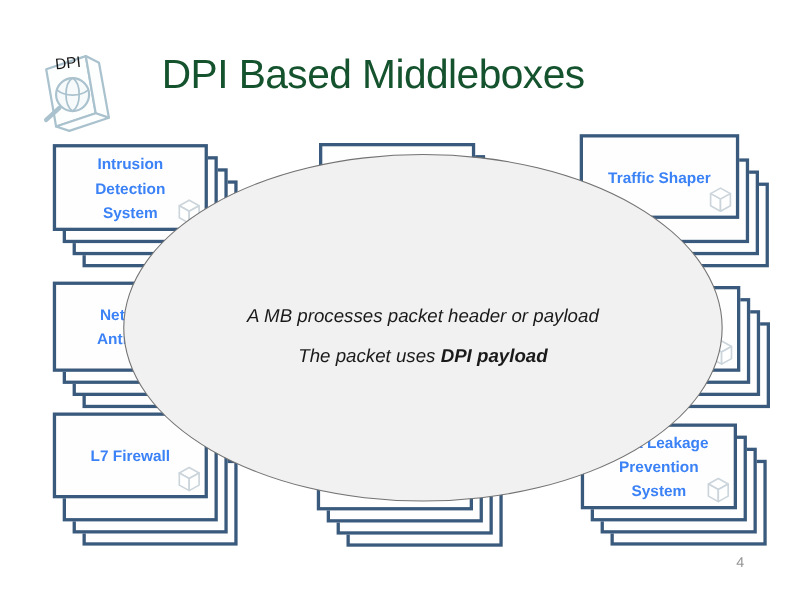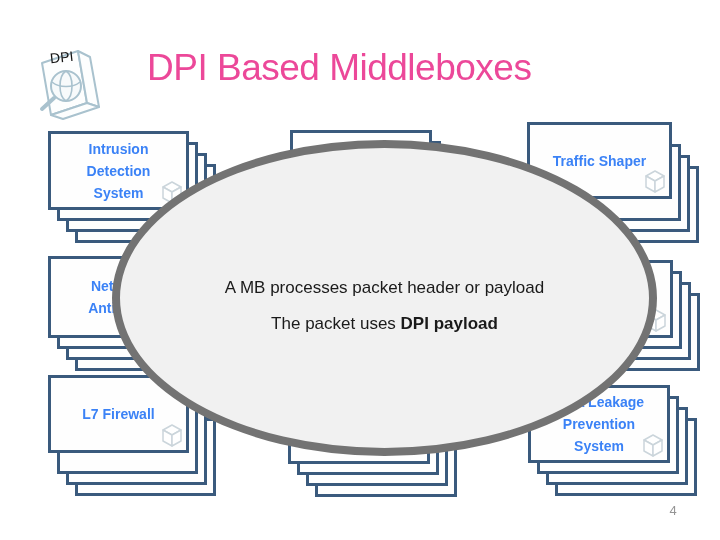--- a/index.html
+++ b/index.html
@@ -2,45 +2,45 @@
 <html><head>
 <meta charset="utf-8">
 <style>
   html,body { margin:0; padding:0; background:#ffffff; }
   .slide {
     position:relative; width:720px; height:540px; background:#ffffff;
     overflow:hidden; font-family:"Liberation Sans", sans-serif;
   }
   .title {
     position:absolute; left:147px; top:44px; font-size:37px; line-height:48px;
-    color:#ec4899; letter-spacing:-0.5px;
+    color:#14532d; letter-spacing:-0.5px;
   }
   .logo { position:absolute; left:32px; top:44px; width:72px; height:76px; }
   .logo-label {
     position:absolute; left:50px; top:49px; font-size:14px; color:#161616;
     transform:rotate(-6deg);
   }
   .card {
     position:absolute; background:#fefefe; border:3px solid #3a5a7d;
     box-sizing:border-box;
   }
   .front {
     display:flex; align-items:center; justify-content:center; text-align:center;
   }
   .card-label {
     white-space:pre-line; color:#3b82f6; font-weight:bold; font-size:14px;
     line-height:22px;
   }
   .pkg-icon { position:absolute; right:2px; bottom:2px; }
   .callout {
     position:absolute; left:112px; top:140px; width:545px; height:316px;
-    box-sizing:border-box; background:#f1f1f1; border:8px solid #737373;
+    box-sizing:border-box; background:#f1f1f1; border:1px solid #737373;
     border-radius:50%; z-index:10;
     display:flex; flex-direction:column; align-items:center; justify-content:center;
-    padding-top:16px; text-align:center;
+    padding-top:16px; text-align:center;font-style:italic;
   }
   .callout-line { font-size:17px; color:#1a1a1a; line-height:36px; white-space:pre-wrap; }
   .callout-line b { font-weight:bold; }
   .page-number {
     position:absolute; left:660px; top:503px; width:26px; text-align:center;
     font-size:13px; color:#959595;
   }
 </style>
 </head>
 <body>

